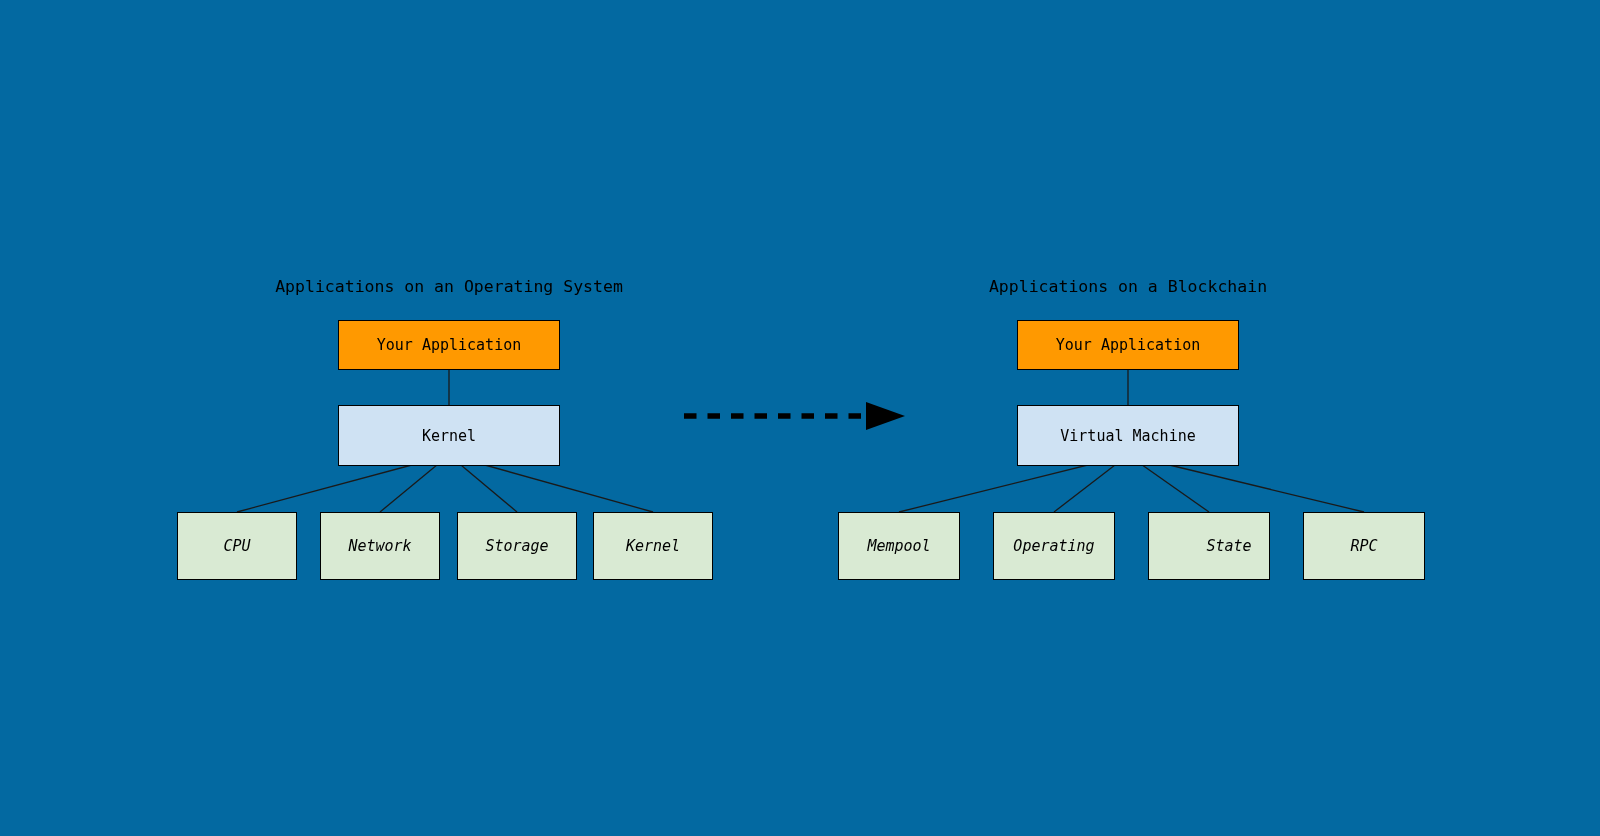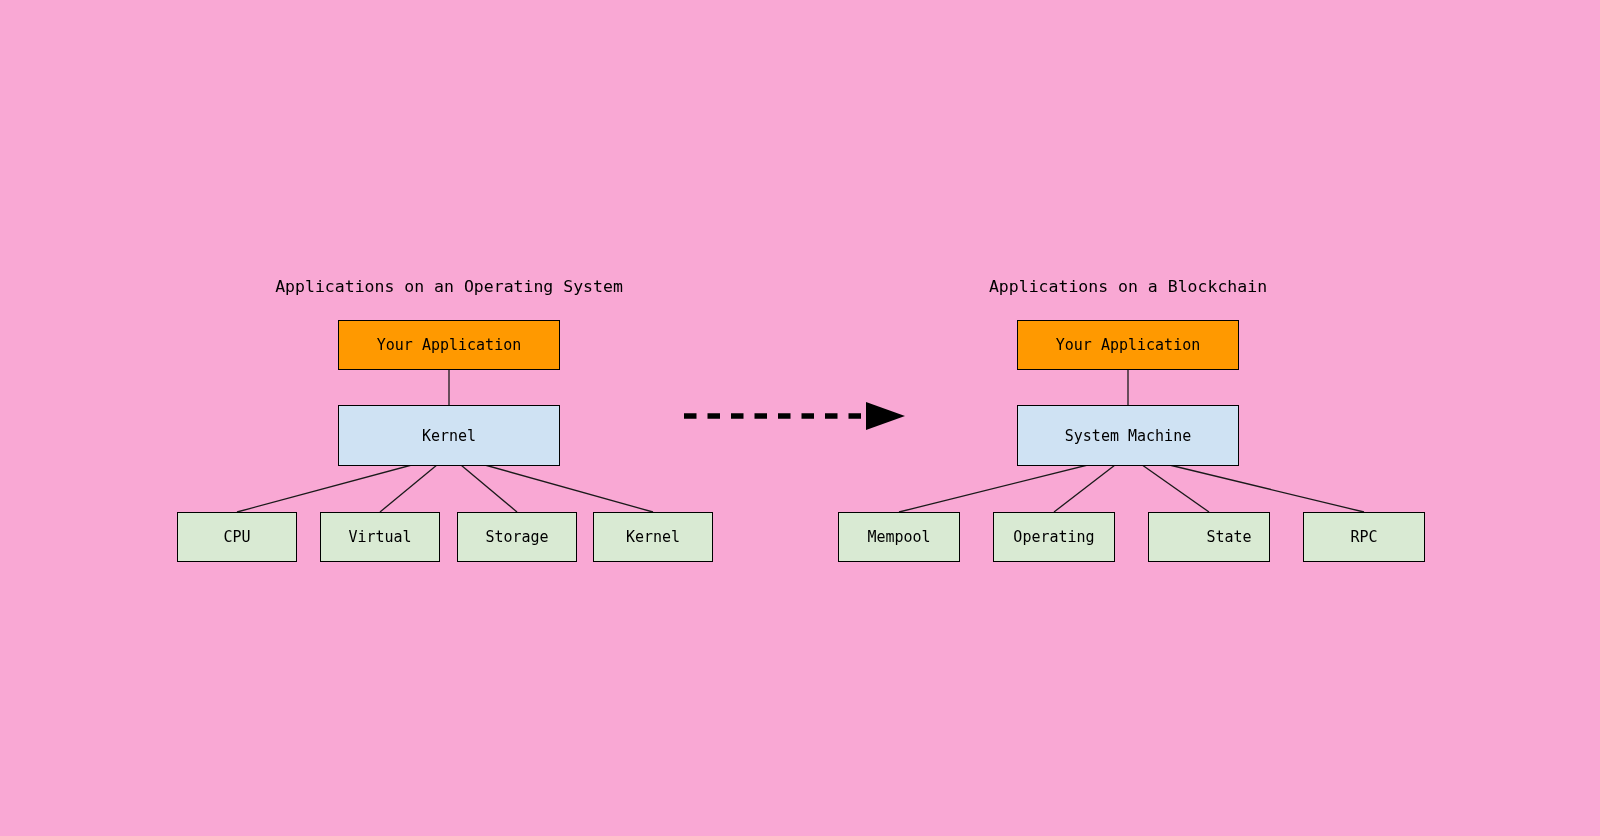--- a/index.html
+++ b/index.html
@@ -4,21 +4,21 @@
 <style>
   html, body {
     margin: 0;
     padding: 0;
     background: #ffffff;
   }
   #canvas {
     position: relative;
     width: 1600px;
     height: 836px;
-    background: #f9a8d4;
+    background: #0369a1;
     font-family: "DejaVu Sans Mono", "Liberation Mono", monospace;
     color: #000000;
     overflow: hidden;
   }
   #connector-layer {
     position: absolute;
     left: 0;
     top: 0;
     width: 1600px;
     height: 836px;
@@ -38,21 +38,21 @@
     border: 1.6px solid #000000;
     display: flex;
     align-items: center;
     justify-content: center;
     font-size: 15px;
     white-space: nowrap;
     color: #000000;
   }
   .node.app      { background: #ff9900; width: 222px; height: 50px; top: 320px; }
   .node.platform { background: #cfe2f3; width: 222px; height: 61px; top: 405px; }
-  .node.child    { background: #d9ead3; height: 50px; top: 512px; }
+  .node.child    { background: #d9ead3; height: 68px; top: 512px; font-style: italic; }
   .child.w120 { width: 120px; }
   .child.w122 { width: 122px; }
 </style>
 </head>
 <body>
 
 <div id="canvas">
 
   <svg id="connector-layer" viewBox="0 0 1600 836" xmlns="http://www.w3.org/2000/svg">
 
@@ -78,28 +78,28 @@
     </g>
   </svg>
 
   <div class="diagram-title" style="left:449px;">Applications on an Operating System</div>
 
   <div class="node app" style="left:338px;">Your Application</div>
 
   <div class="node platform" style="left:338px;">Kernel</div>
 
   <div class="node child w120" style="left:177px;">CPU</div>
-  <div class="node child w120" style="left:320px;">Virtual</div>
+  <div class="node child w120" style="left:320px;">Network</div>
   <div class="node child w120" style="left:457px;">Storage</div>
   <div class="node child w120" style="left:593px;">Kernel</div>
 
   <div class="diagram-title" style="left:1128px;">Applications on a Blockchain</div>
 
   <div class="node app" style="left:1017px;">Your Application</div>
 
-  <div class="node platform" style="left:1017px;">System Machine</div>
+  <div class="node platform" style="left:1017px;">Virtual Machine</div>
 
   <div class="node child w122" style="left:838px;">Mempool</div>
   <div class="node child w122" style="left:993px;">Operating</div>
   <div class="node child w122" style="left:1148px;padding-left:40px;">State</div>
   <div class="node child w122" style="left:1303px;">RPC</div>
 
 </div>
 
 </body></html>

